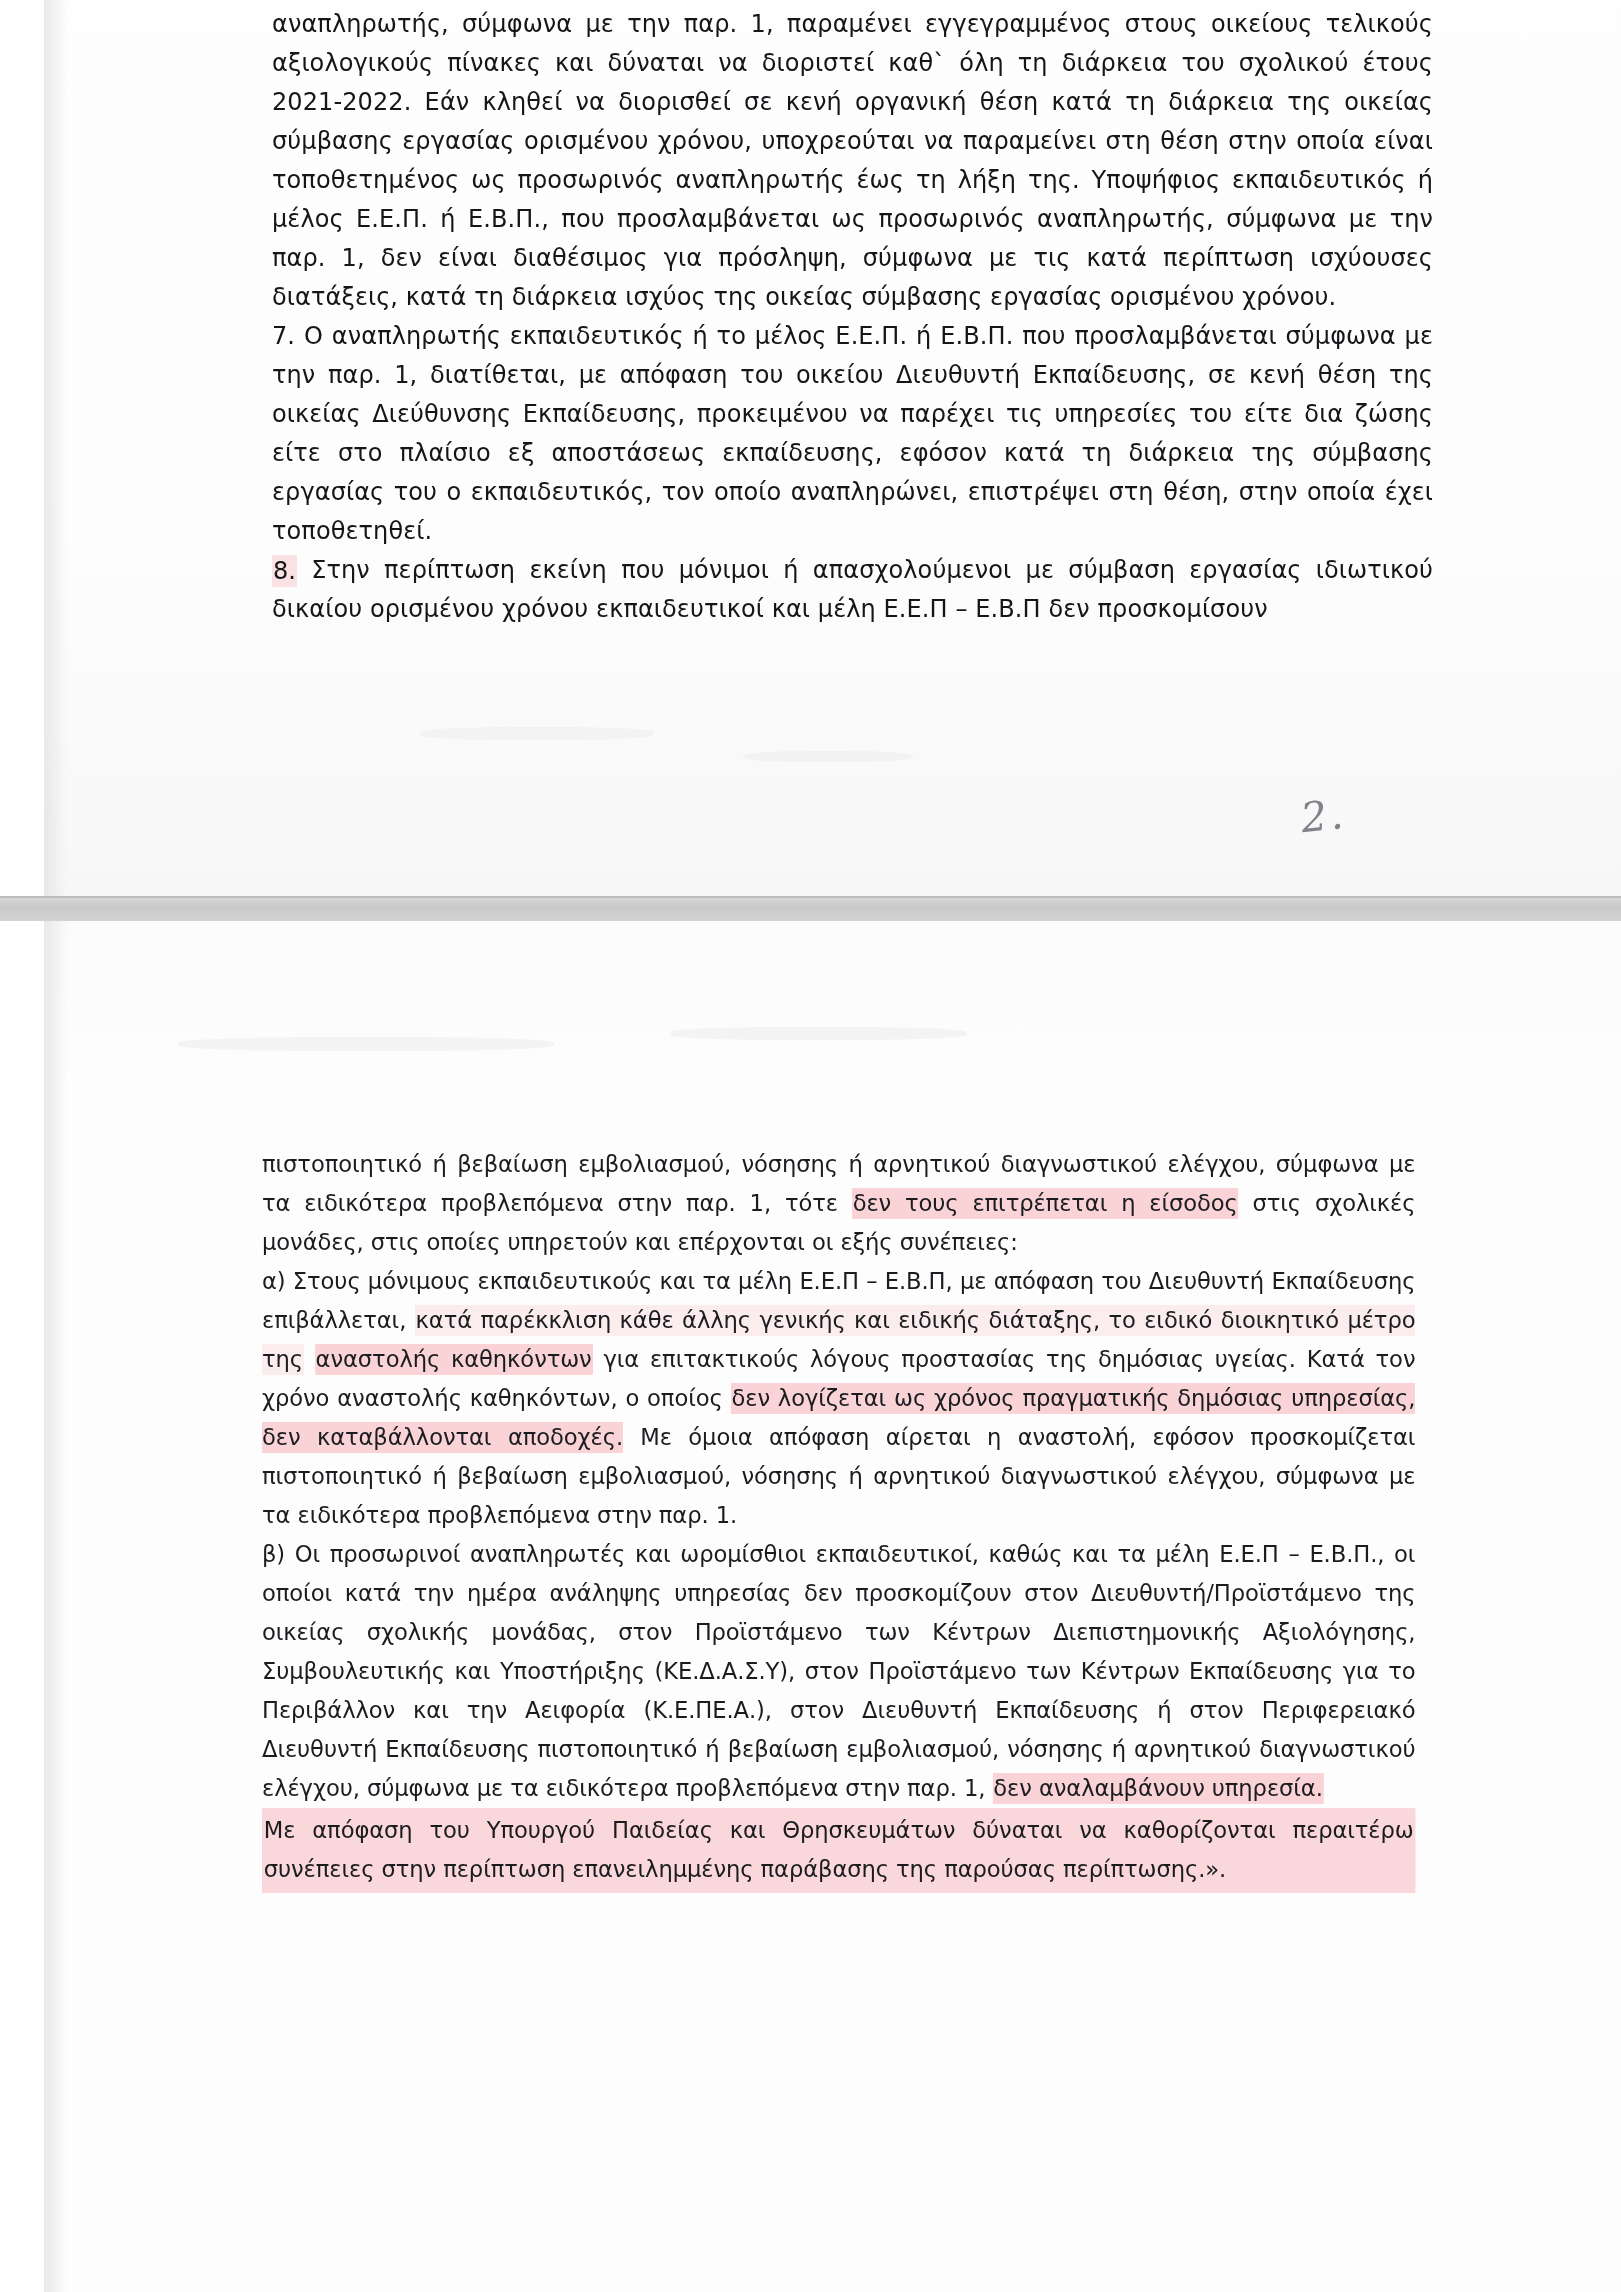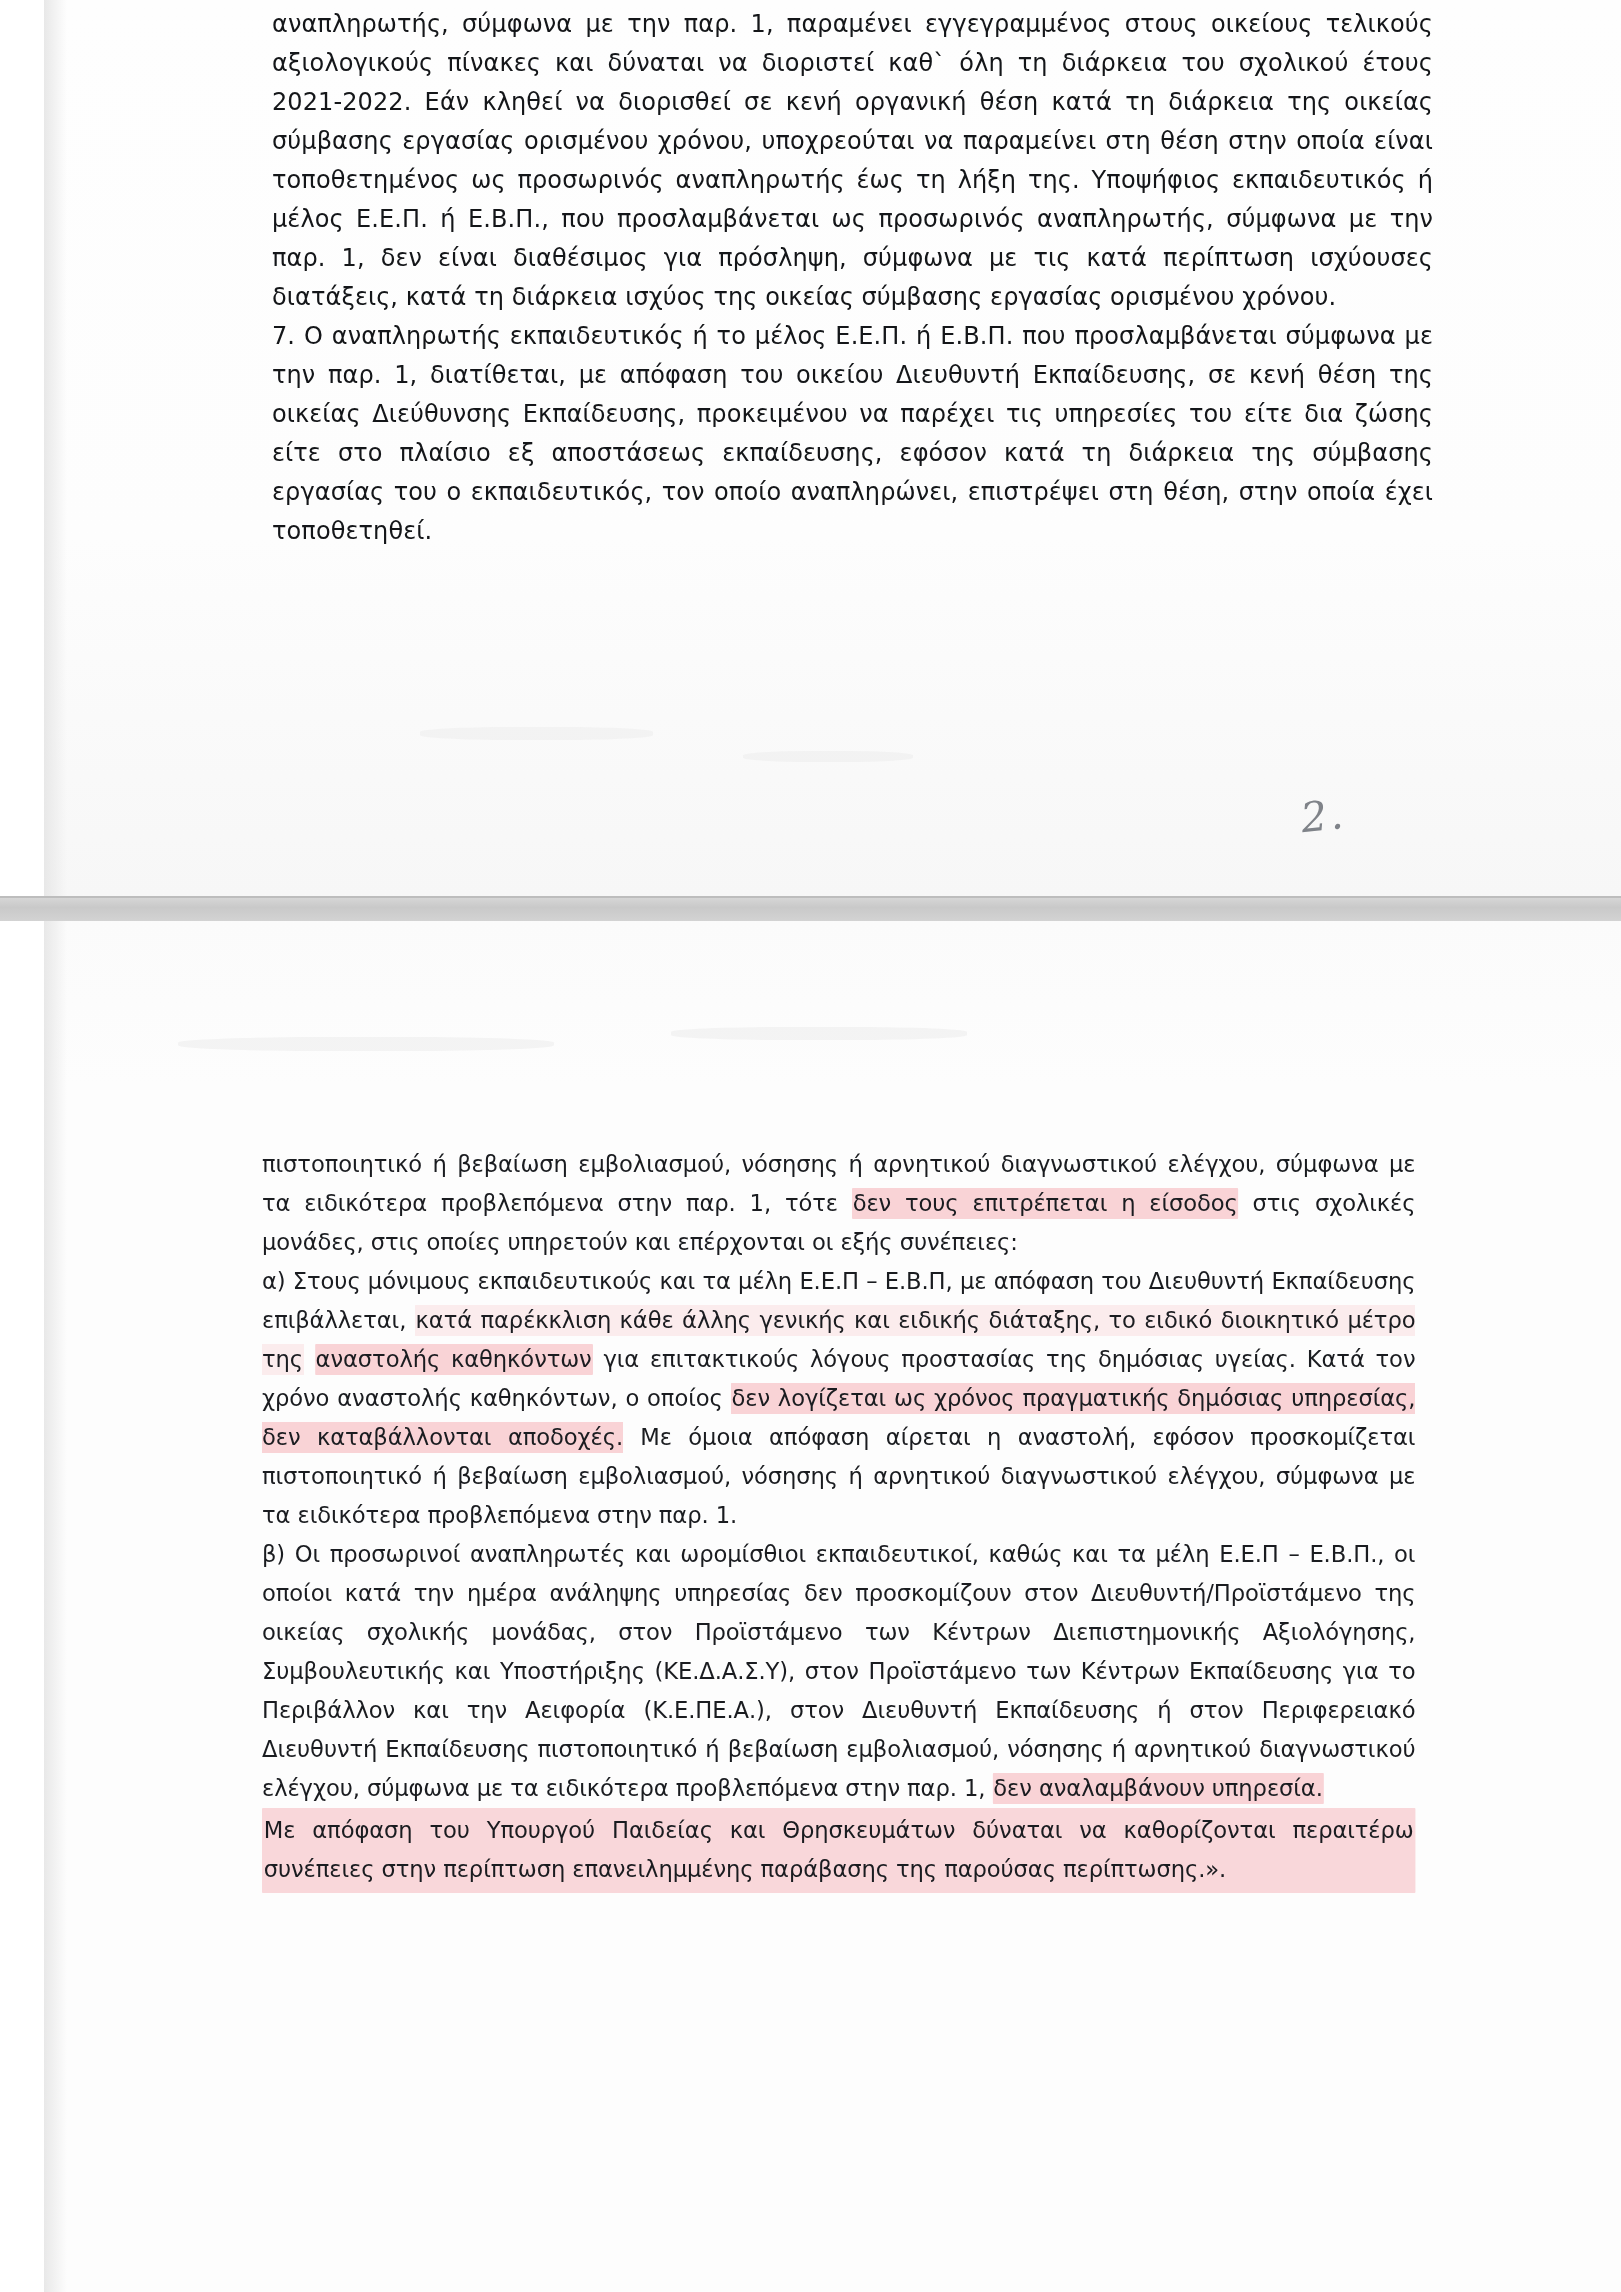--- a/index.html
+++ b/index.html
@@ -176,20 +176,21 @@
 
 <div class="scan-page" id="page-top">
   <div class="scan-edge-left"></div>
   <div class="scan-edge-right"></div>
   <div class="smudge" style="left:376px; top:727px; width:233px; height:12.5px;"></div>
   <div class="smudge" style="left:699px; top:751px; width:170px; height:10.7px;"></div>
 
   <div class="textcol" id="text-top">
     <p class="para">αναπληρωτής, σύμφωνα με την παρ. 1, παραμένει εγγεγραμμένος στους οικείους τελικούς αξιολογικούς πίνακες και δύναται να διοριστεί καθ` όλη τη διάρκεια του σχολικού έτους 2021-2022. Εάν κληθεί να διορισθεί σε κενή οργανική θέση κατά τη διάρκεια της οικείας σύμβασης εργασίας ορισμένου χρόνου, υποχρεούται να παραμείνει στη θέση στην οποία είναι τοποθετημένος ως προσωρινός αναπληρωτής έως τη λήξη της. Υποψήφιος εκπαιδευτικός ή μέλος Ε.Ε.Π. ή Ε.Β.Π., που προσλαμβάνεται ως προσωρινός αναπληρωτής, σύμφωνα με την παρ. 1, δεν είναι διαθέσιμος για πρόσληψη, σύμφωνα με τις κατά περίπτωση ισχύουσες διατάξεις, κατά τη διάρκεια ισχύος της οικείας σύμβασης εργασίας ορισμένου χρόνου.</p>
     <p class="para">7. Ο αναπληρωτής εκπαιδευτικός ή το μέλος Ε.Ε.Π. ή Ε.Β.Π. που προσλαμβάνεται σύμφωνα με την παρ. 1, διατίθεται, με απόφαση του οικείου Διευθυντή Εκπαίδευσης, σε κενή θέση της οικείας Διεύθυνσης Εκπαίδευσης, προκειμένου να παρέχει τις υπηρεσίες του είτε δια ζώσης είτε στο πλαίσιο εξ αποστάσεως εκπαίδευσης, εφόσον κατά τη διάρκεια της σύμβασης εργασίας του ο εκπαιδευτικός, τον οποίο αναπληρώνει, επιστρέψει στη θέση, στην οποία έχει τοποθετηθεί.</p>
+    <p class="para"><mark class="hl-soft">8.</mark> Στην περίπτωση εκείνη που μόνιμοι ή απασχολούμενοι με σύμβαση εργασίας ιδιωτικού δικαίου ορισμένου χρόνου εκπαιδευτικοί και μέλη Ε.Ε.Π – Ε.Β.Π δεν προσκομίσουν</p>
   </div>
 
   <div id="handwritten-page-number">2.</div>
 </div>
 
 <div id="page-separator">
   <div class="sep-hairline"></div>
 </div>
 
 <div class="scan-page" id="page-bottom">

